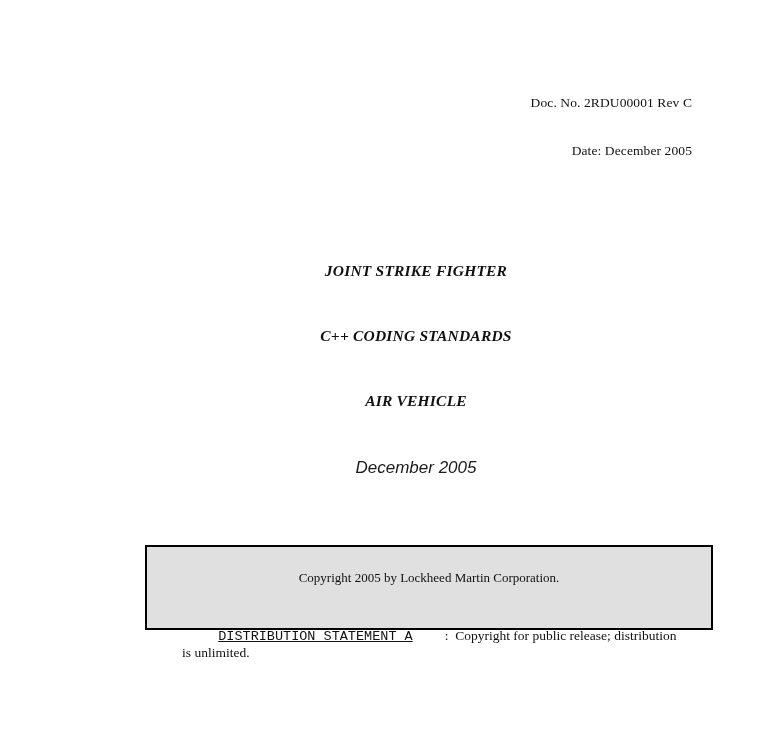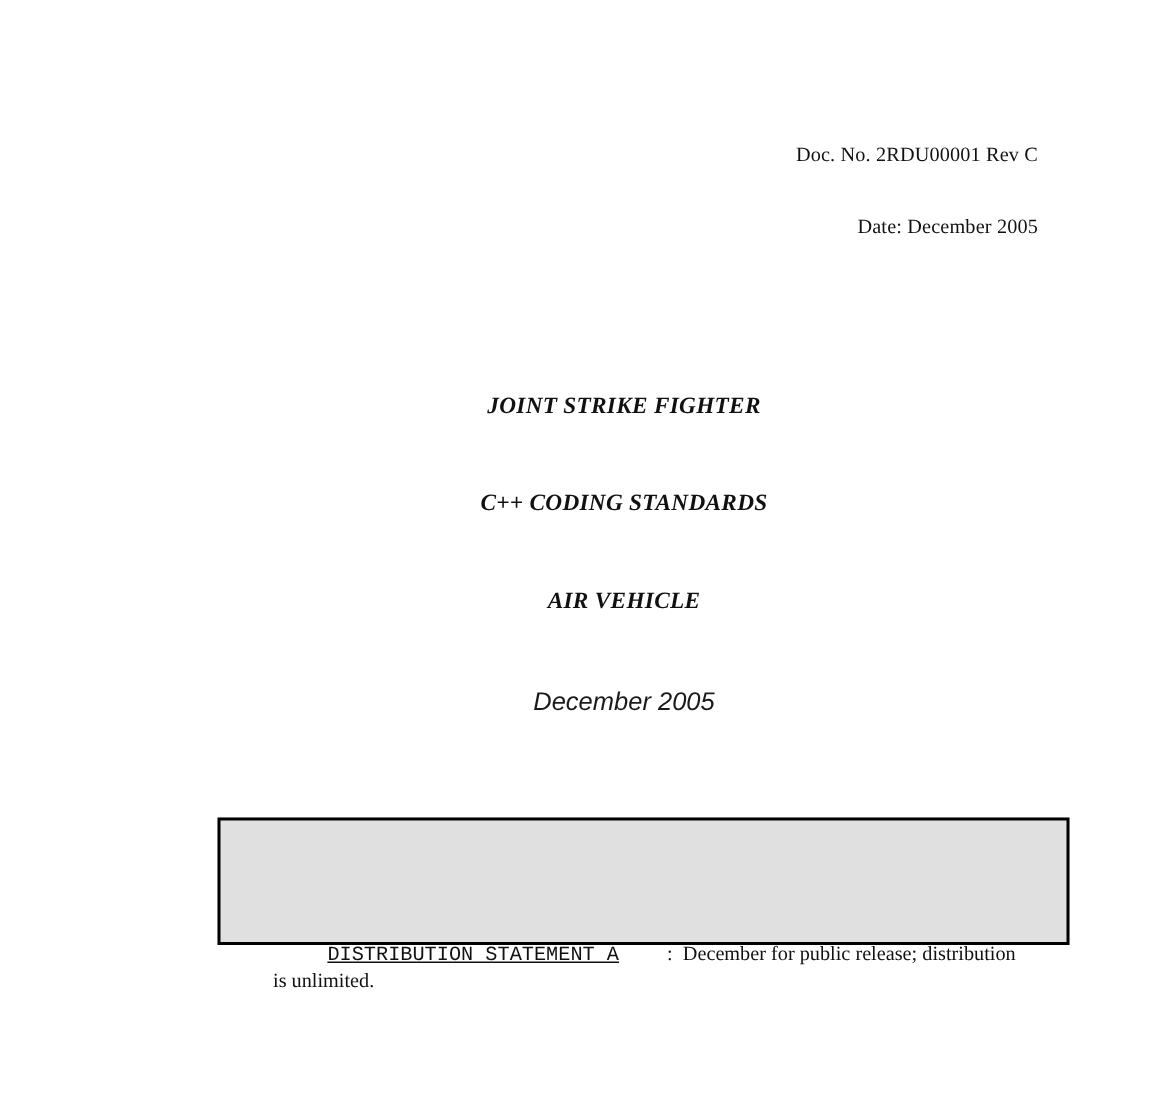--- a/index.html
+++ b/index.html
@@ -102,18 +102,19 @@
   </div>
 
   <div class="title-block">
     <div class="title-line">JOINT STRIKE FIGHTER</div>
     <div class="title-line">C++ CODING STANDARDS</div>
     <div class="title-line">AIR VEHICLE</div>
     <div class="date-line">December 2005</div>
   </div>
 
   <div class="statement-box" style="background: rgb(224, 224, 224); border-color: rgb(0, 0, 0);">
+    <div class="copyright-line">Copyright 2005 by Lockheed Martin Corporation.</div>
     <div class="distribution-line">
-      <span class="distribution-label">DISTRIBUTION STATEMENT A</span><span>:  December for public release; distribution is unlimited.</span>
+      <span class="distribution-label">DISTRIBUTION STATEMENT A</span><span>:  Copyright for public release; distribution is unlimited.</span>
     </div>
   </div>
 
 </div>
 
 </body></html>

